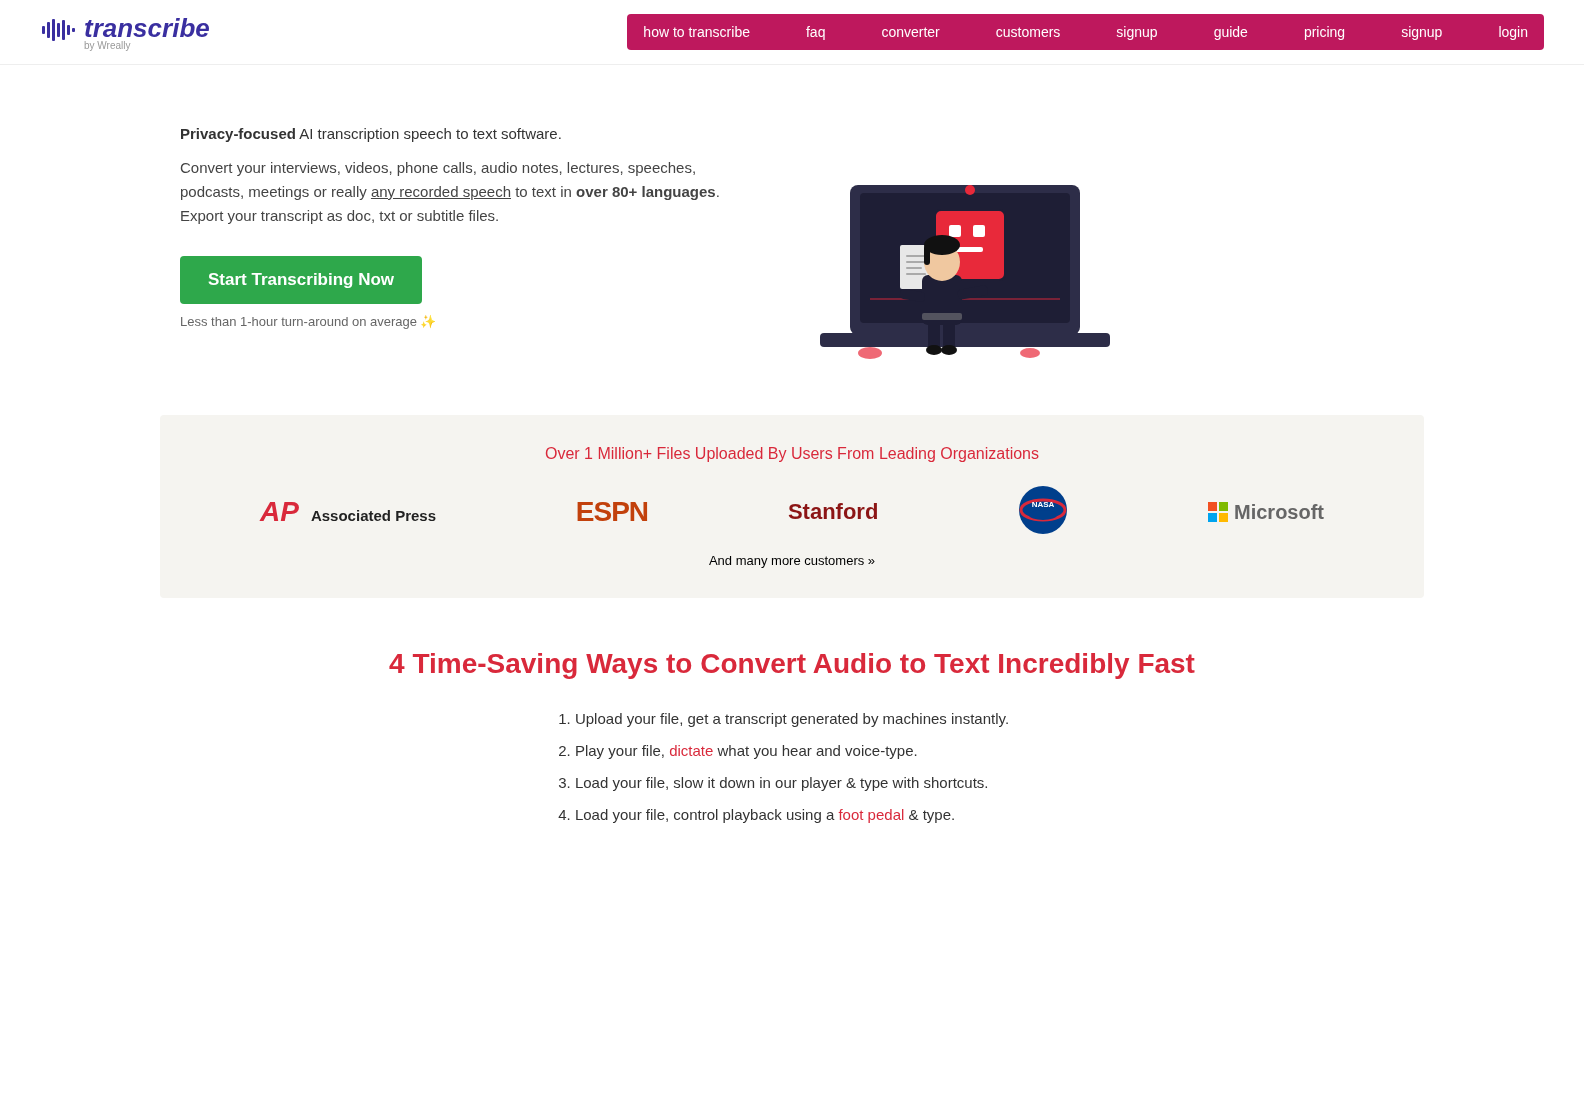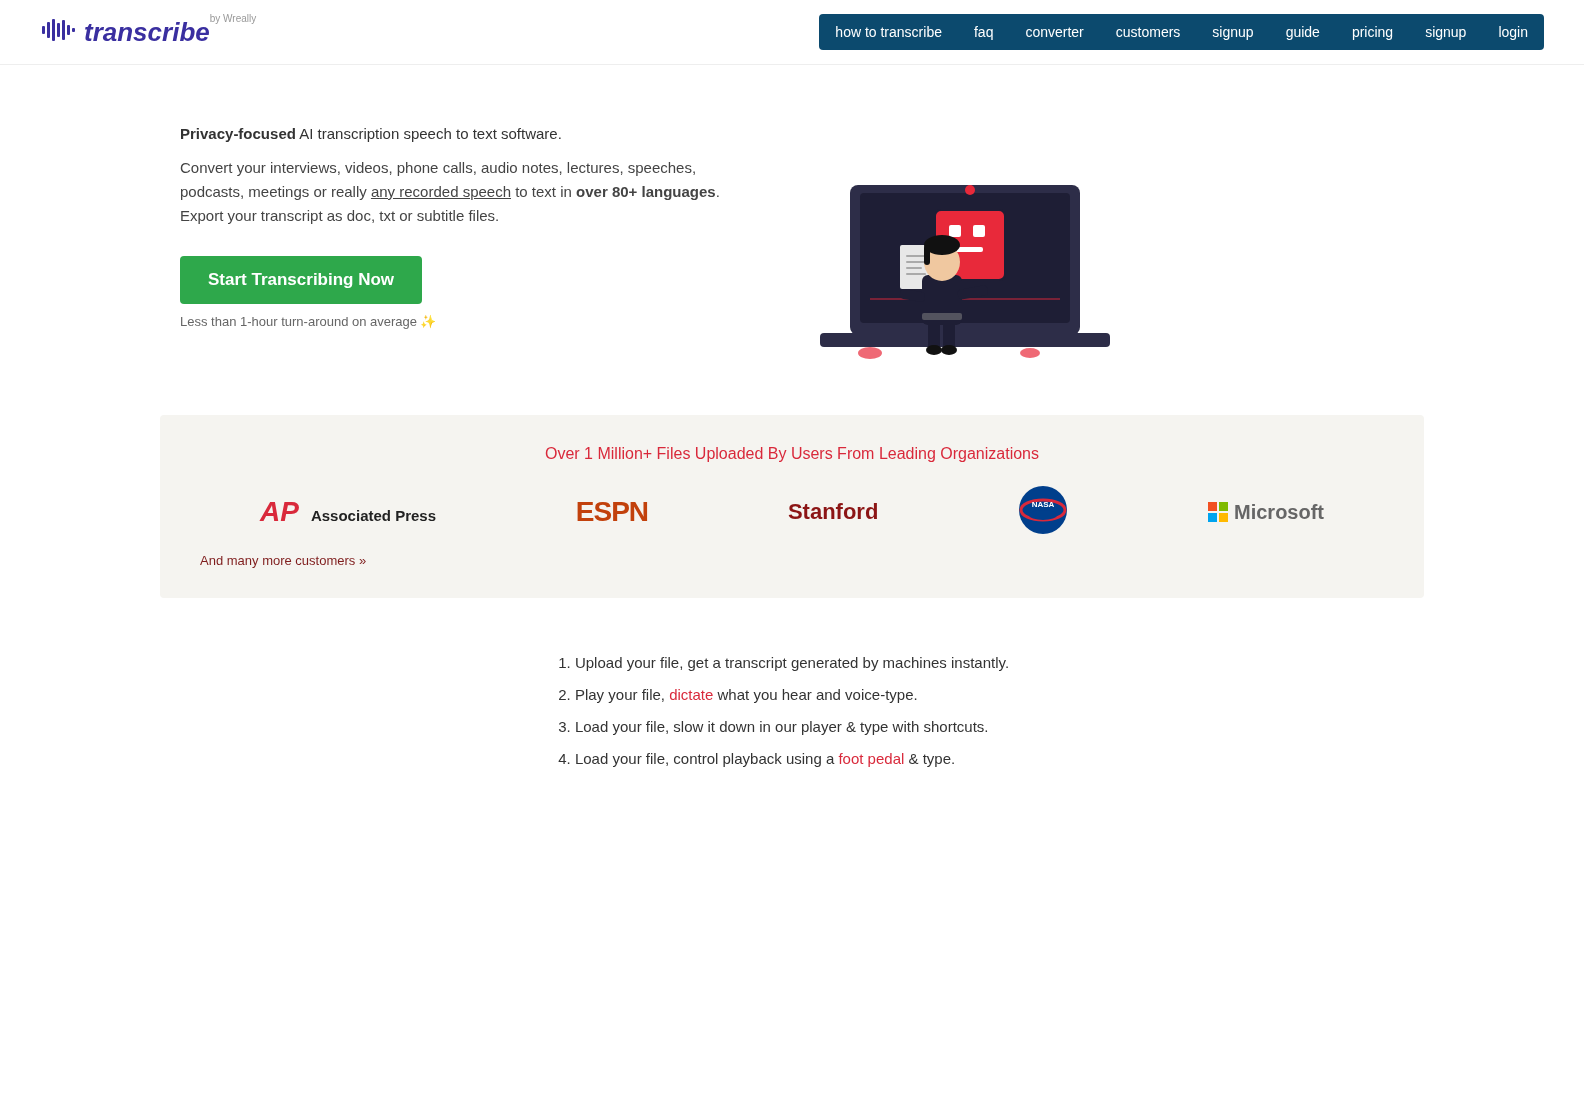--- a/index.html
+++ b/index.html
@@ -29,30 +29,31 @@
     }
     .logo-by {
       font-size: 10px;
       color: #999;
       margin-top: -4px;
       display: block;
       text-align: right;
     }
     .logo-group {
       display: flex;
-      flex-direction: row;
+      flex-direction: column;
       align-items: flex-start;
     }
 
     nav {
       margin-left: auto;
-      background: #0c4a6e;
+      background: #be185d;
       border-radius: 4px;
       display: flex;
       align-items: flex-start;
+      gap: 24px;
     }
     nav a {
       color: #fff;
       text-decoration: none;
       padding: 10px 16px;
       font-size: 14px;
       white-space: nowrap;
     }
 
     
@@ -326,24 +327,25 @@
       <div class="logo-item logo-microsoft-colors">
         <div class="ms-grid">
           <span class="ms-red"></span>
           <span class="ms-green"></span>
           <span class="ms-blue"></span>
           <span class="ms-yellow"></span>
         </div>
         <span class="ms-text">Microsoft</span>
       </div>
     </div>
-    <p class="more-customers" style="cursor:pointer; color:#7f1d1d; font-size:13px; margin-top:14px; text-align:left;">And many more customers »</p>
+    <p class="more-customers" style="cursor:pointer; color:#000000; font-size:13px; margin-top:14px; text-align:center;">And many more customers »</p>
   </div>
 </div>
 
 <section class="ways-section">
+  <h2 class="ways-title">4 Time-Saving Ways to Convert Audio to Text Incredibly Fast</h2>
   <ol class="ways-list">
     <li>Upload your file, get a transcript generated by machines instantly.</li>
     <li>Play your file, <a href="#">dictate</a> what you hear and voice-type.</li>
     <li>Load your file, slow it down in our player &amp; type with shortcuts.</li>
     <li>Load your file, control playback using a <a href="#">foot pedal</a> &amp; type.</li>
   </ol>
 </section>
 
 </body></html>

